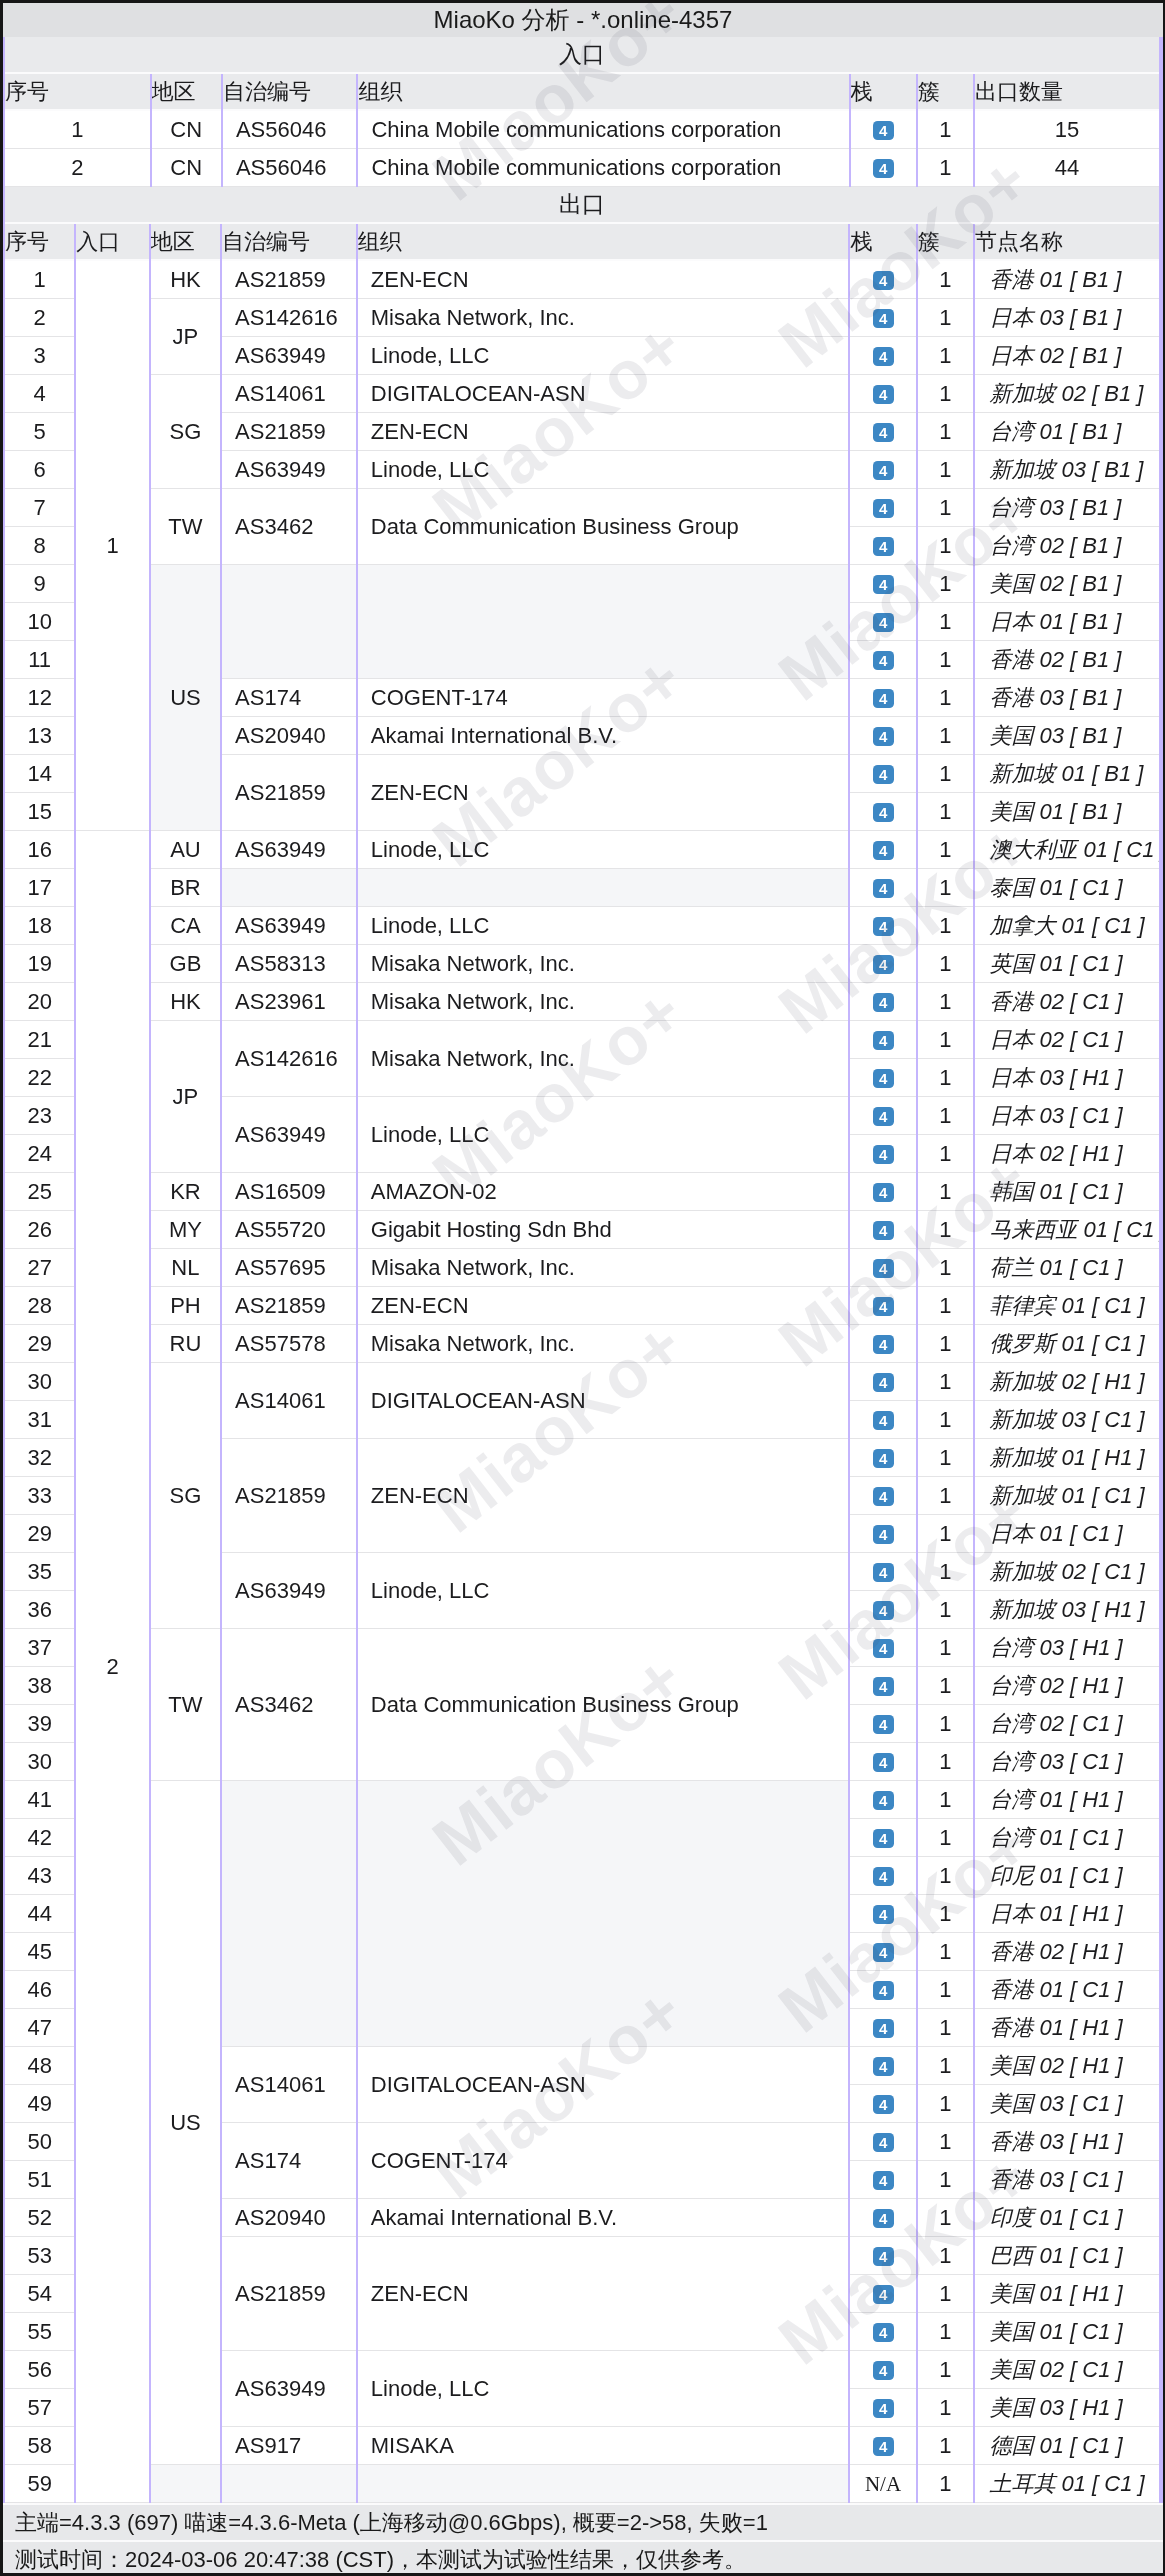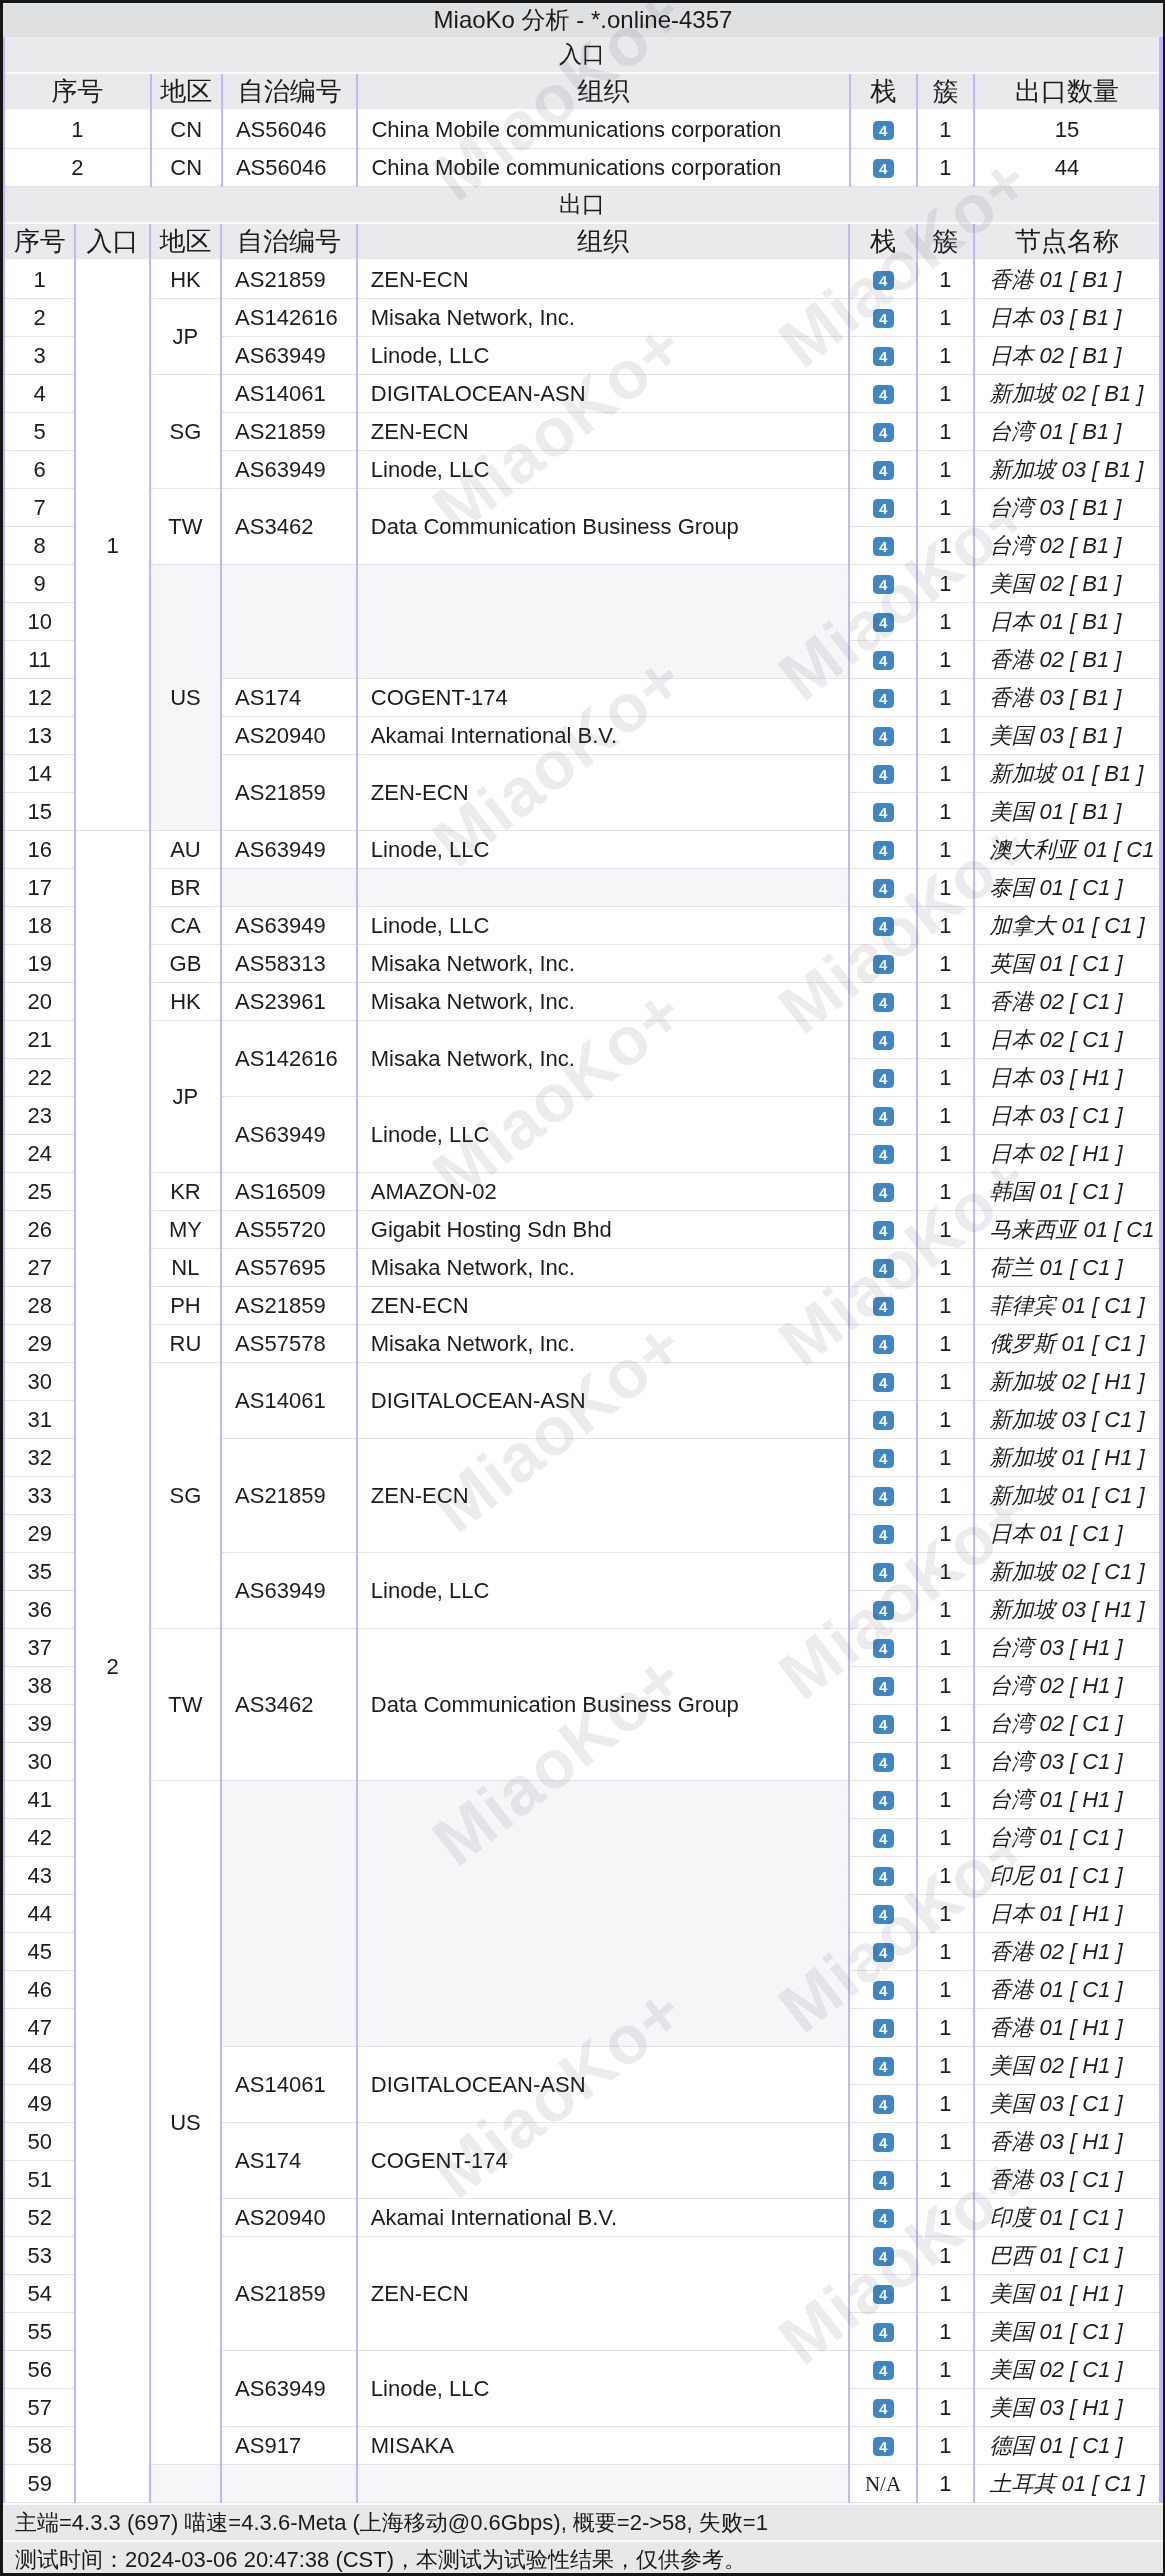--- a/index.html
+++ b/index.html
@@ -38,22 +38,21 @@
     height: 35px;
     background: #e9eaec;
     border-bottom: 2.6px solid #fbfbfc;
     text-align: center;
     font-size: 23px;
   }
   td.hdr {
     height: 35px;
     background: #e9eaec;
     border-bottom: 2.6px solid #fbfbfc;
-    text-align: center;
-    font-size: 26px;
+    font-size: 22px;
   }
 
   
   td.d {
     height: 37px;
     border-bottom: 1.3px solid #e4e4e6;
     font-size: 22px;
     background: #ffffff;
   }
   td.c { text-align: center; }

